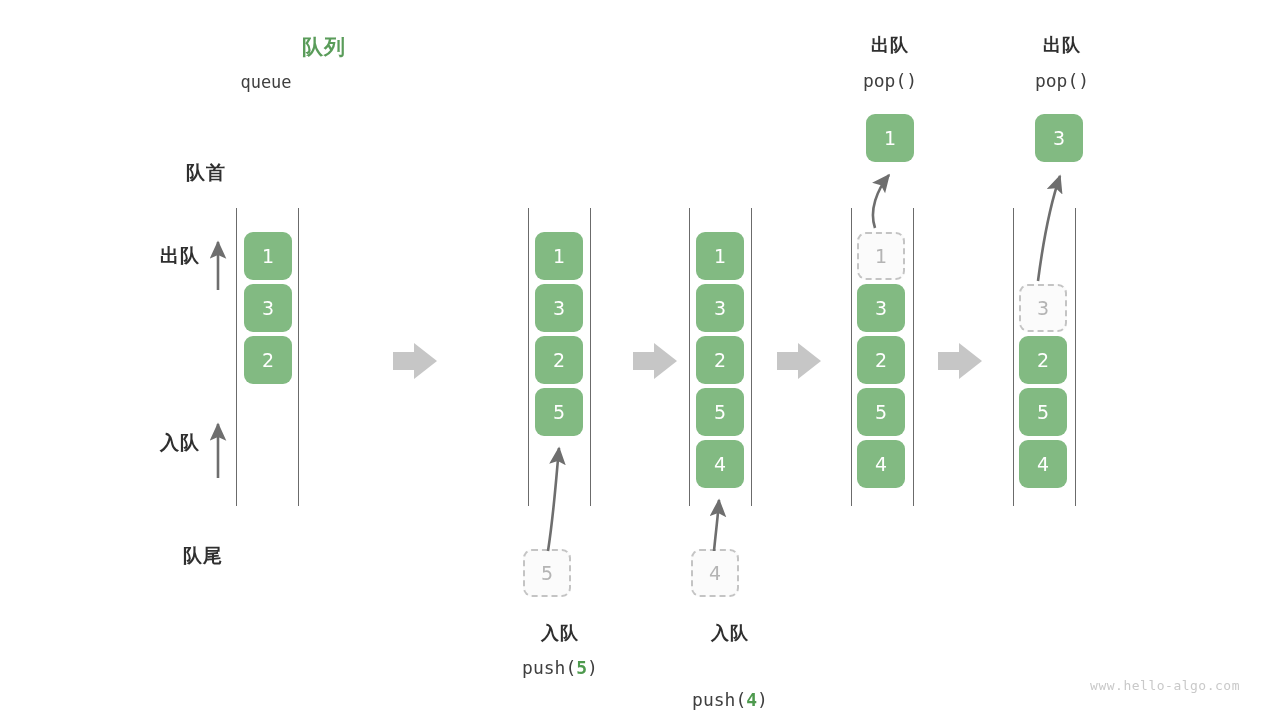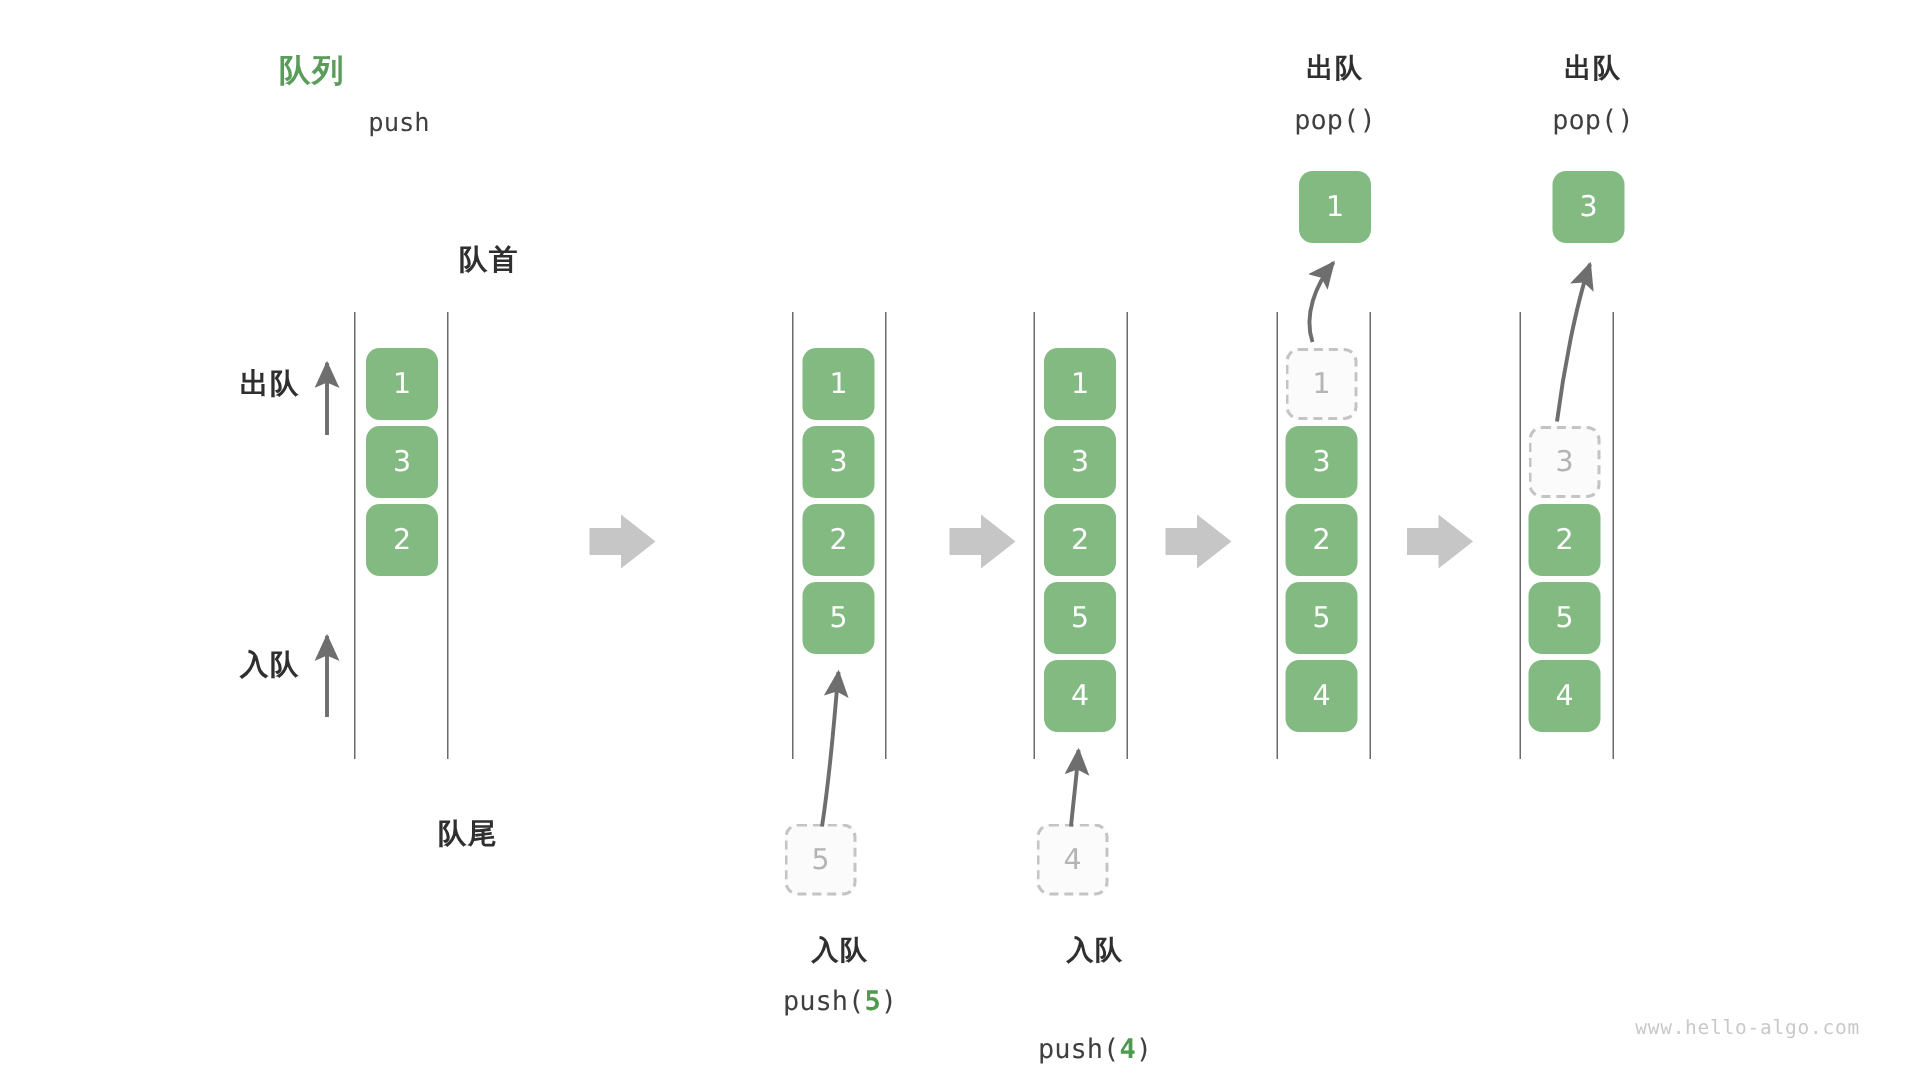--- a/index.html
+++ b/index.html
@@ -19,34 +19,34 @@
     overflow: hidden;
     background: #ffffff;
   }
   .abs { position: absolute; }
 
   
   .title-cn {
     font-size: 21px;
     font-weight: bold;
     color: #5a9c5a;
-    text-align: left;
+    text-align: right;
     letter-spacing: 1px;
   }
   .title-en {
     font-family: "DejaVu Sans Mono", "Liberation Mono", monospace;
     font-size: 17px;
     color: #3f3f3f;
     text-align: center;
   }
   .lbl-cn {
     font-size: 19px;
     font-weight: bold;
     color: #2f2f2f;
-    text-align: right;
+    text-align: left;
     letter-spacing: 1px;
   }
   .lbl-cn-left {
     font-size: 19px;
     font-weight: bold;
     color: #2f2f2f;
     text-align: right;
     letter-spacing: 1px;
   }
   .op-cn {
@@ -112,24 +112,24 @@
     height: 720px;
     pointer-events: none;
   }
 </style>
 </head>
 <body>
 
 <div id="canvas">
 
   <div class="abs title-cn" style="left:186px; top:33px; width:160px;">队列</div>
-  <div class="abs title-en" style="left:186px; top:72px; width:160px;">push</div>
+  <div class="abs title-en" style="left:186px; top:72px; width:160px;">queue</div>
 
   <div class="abs lbl-cn" style="left:186px; top:160px; width:160px;">队首</div>
-  <div class="abs lbl-cn" style="left:172px; top:543px; width:160px;">队尾</div>
+  <div class="abs lbl-cn" style="left:183px; top:543px; width:160px;">队尾</div>
 
   <div class="abs lbl-cn-left" style="left:128px; top:243px; width:72px;">出队</div>
   <div class="abs lbl-cn-left" style="left:128px; top:430px; width:72px;">入队</div>
 
   <div class="abs rail" style="left:236px; top:208px; height:298px;"></div>
   <div class="abs rail" style="left:298px; top:208px; height:298px;"></div>
 
   <div class="abs cell" style="left:244px; top:232px;">1</div>
   <div class="abs cell" style="left:244px; top:284px;">3</div>
   <div class="abs cell" style="left:244px; top:336px;">2</div>

